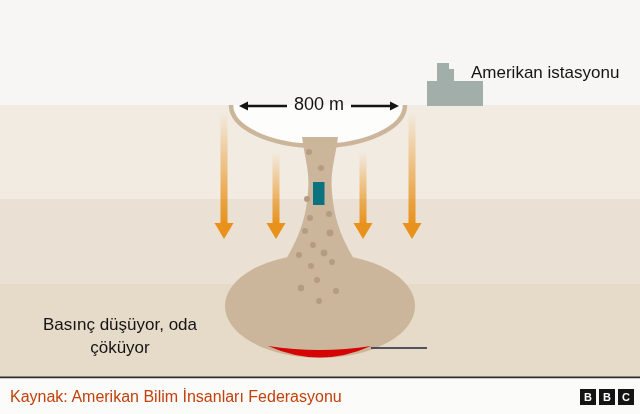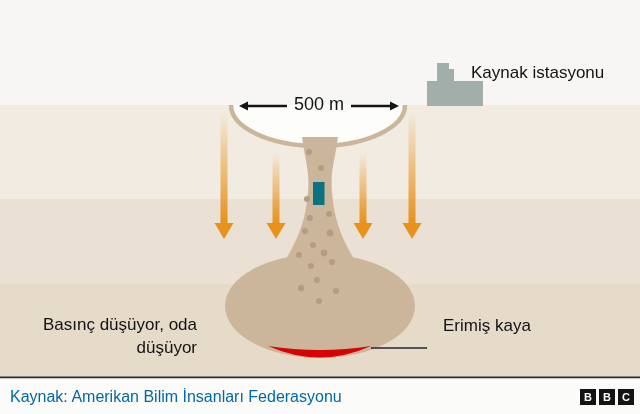--- a/index.html
+++ b/index.html
@@ -5,28 +5,28 @@
   html,body{margin:0;padding:0;background:#ffffff;}
   .stage{
     position:relative;width:640px;height:414px;overflow:hidden;
     font-family:"Liberation Sans", sans-serif;color:#141414;
   }
   .stage svg{position:absolute;left:0;top:0;}
   .label{
     position:absolute;z-index:2;font-size:17px;line-height:23px;
     color:#141414;white-space:nowrap;
   }
-  .label.right{text-align:right;}
+  .label.right{text-align:center;}
   .measure-label{
     position:absolute;z-index:2;font-size:18px;font-weight:500;
     width:64px;text-align:center;white-space:nowrap;
   }
   .source{
     position:absolute;z-index:2;left:10px;top:388px;font-size:16px;
-    color:#0369a1;white-space:nowrap;
+    color:#c2410c;white-space:nowrap;
   }
   .bbc-logo{position:absolute;z-index:2;left:580px;top:389px;display:flex;gap:3px;}
   .bbc-logo .blk{
     width:16px;height:16px;background:#141414;color:#ffffff;
     font-weight:700;font-size:11px;display:flex;align-items:center;
     justify-content:center;font-family:"Liberation Sans",sans-serif;
   }
 </style>
 </head>
 <body>
@@ -99,31 +99,30 @@
       <polygon points="390,101.5 390,110.5 399,106"></polygon>
     </g>
 
     <line x1="371" y1="348" x2="427" y2="348" stroke-width="1.6" stroke="#25253a"></line>
 
     <rect x="0" y="378.3" width="640" height="35.7" fill="#fbfbf9"></rect>
     <line x1="0" y1="377.4" x2="640" y2="377.4" stroke-width="1.6" stroke="#2e2e2e"></line>
   </svg>
 
 
-  <div class="label" style="left:471px;top:61px;">Kaynak istasyonu</div>
+  <div class="label" style="left:471px;top:61px;">Amerikan istasyonu</div>
 
-  <div class="measure-label" style="left:287px;top:94px;">500 m</div>
+  <div class="measure-label" style="left:287px;top:94px;">800 m</div>
 
   <div class="label right" style="right:443px;top:313px;">
     <div>Basınç düşüyor, oda</div>
-    <div>düşüyor</div>
+    <div>çöküyor</div>
   </div>
 
   <div class="label" style="left:443px;top:314px;">
-    <div>Erimiş kaya</div>
   </div>
 
   <div class="source">Kaynak: Amerikan Bilim İnsanları Federasyonu</div>
 
   <div class="bbc-logo">
     <span class="blk">B</span>
     <span class="blk">B</span>
     <span class="blk">C</span>
   </div>
 

